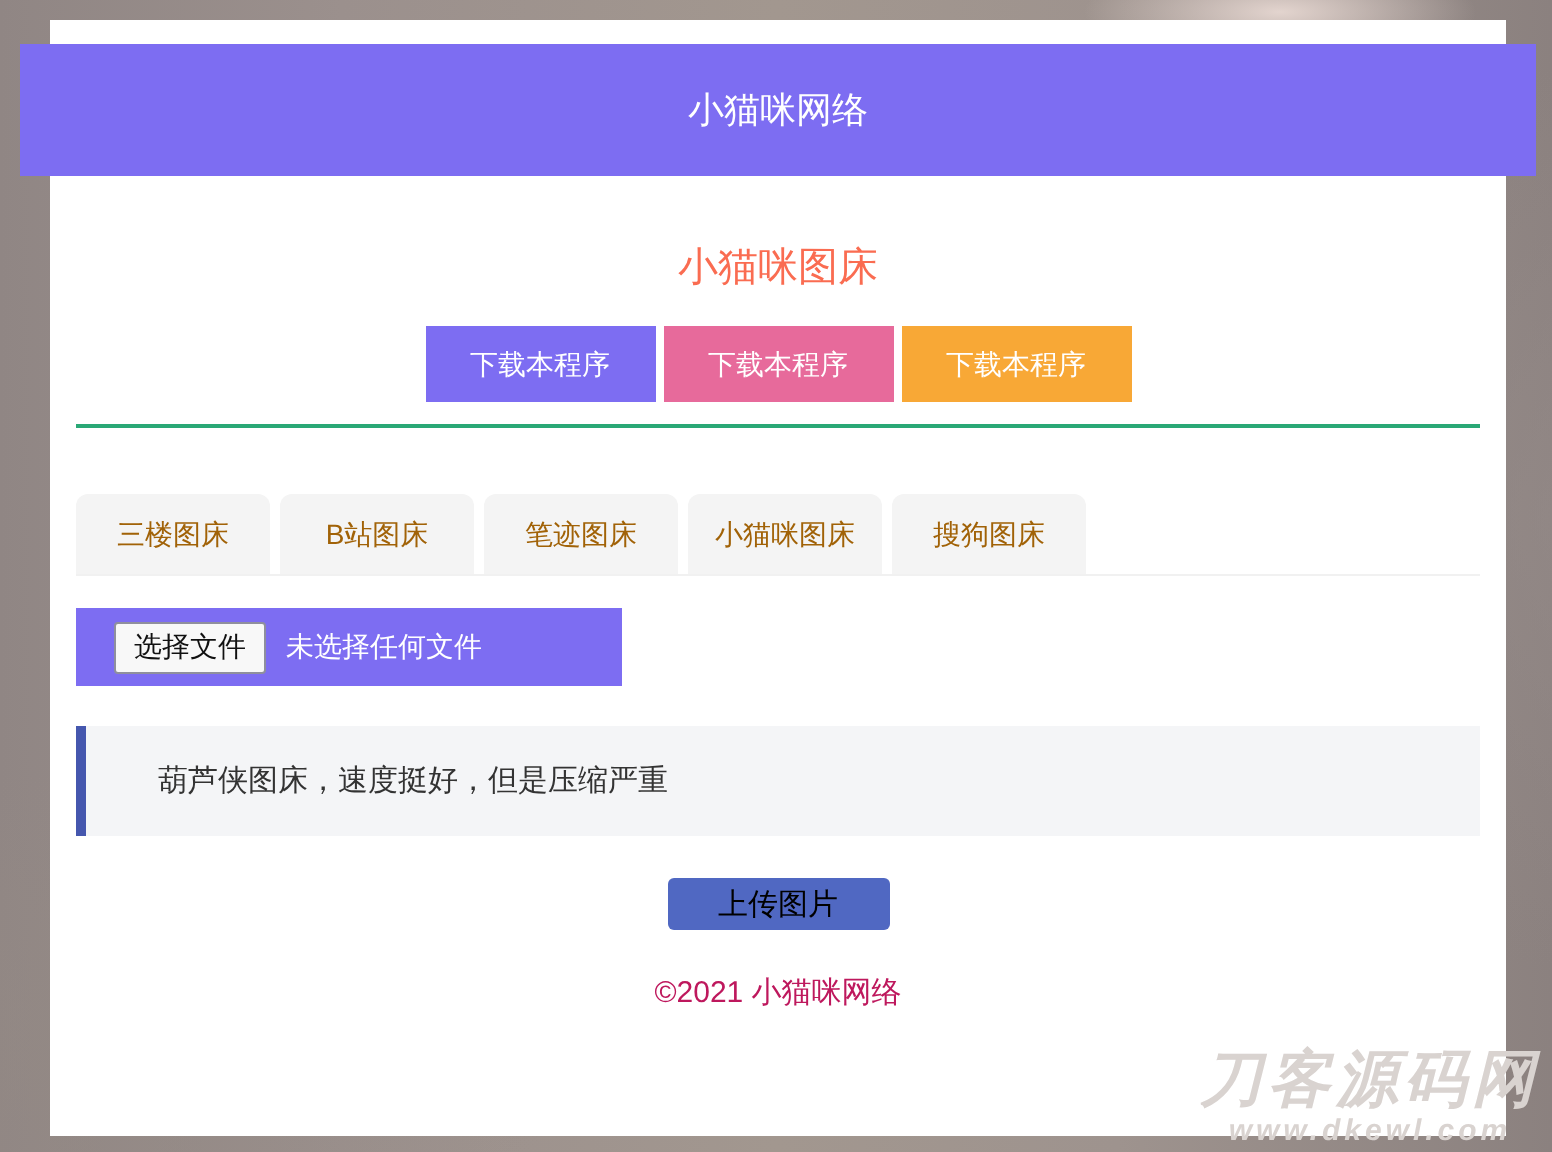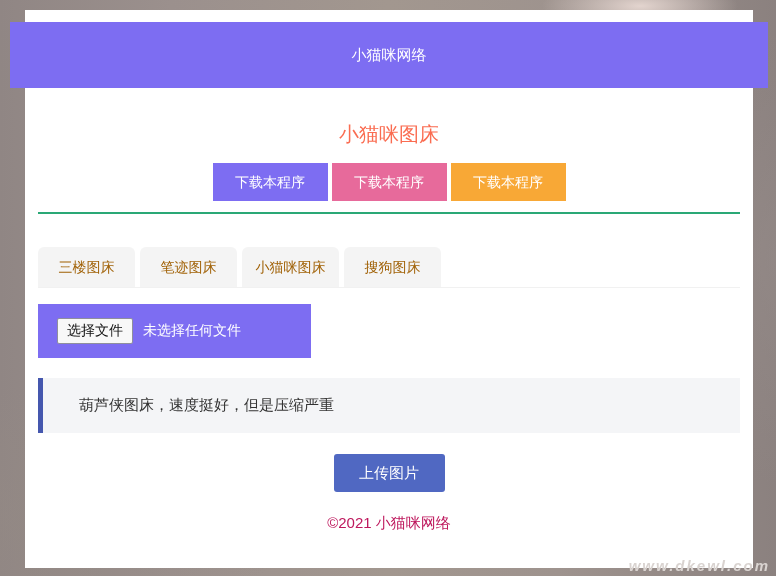--- a/index.html
+++ b/index.html
@@ -20,21 +20,21 @@
     width: 728px; height: 558px;
     background: #ffffff;
   }
   .banner {
     position: relative;
     margin: 12px -15px 0 -15px;
     height: 66px;
     line-height: 66px;
     text-align: center;
     color: #ffffff;
-    font-size: 15px;
+    font-size: 18px;
   }
   .inner { padding: 0 13px; }
   .site-title {
     margin-top: 35px;
     text-align: center;
     font-size: 20px;
     line-height: 22px;
     font-weight: 400;
   }
   .btn-row {
@@ -69,21 +69,21 @@
     line-height: 40px;
     text-align: center;
     background: #f4f4f4;
     color: #a16207;
     font-size: 14px;
     border-radius: 6px 6px 0 0;
     cursor: pointer;
   }
   .file-area {
     margin-top: 16px;
-    width: 273px; height: 54px;
+    width: 273px; height: 39px;
     display: flex;
     align-items: center;
     padding-left: 19px;
     cursor: pointer;
   }
   .file-btn {
     background: #f8f8f8;
     border: 1px solid #8f8f9d;
     color: #111111;
     font-size: 14px;
@@ -104,22 +104,22 @@
     background: #f4f5f7;
     display: flex;
     align-items: center;
     padding-left: 36px;
     border-left: 5px solid #4557ae;
     color: #333333;
     font-size: 15px;
   }
   .upload-wrap { margin-top: 21px; text-align: center; }
   .upload-btn {
-    width: 111px; height: 38px;
-    color: #ffffff;
+    width: 111px; height: 26px;
+    color: #000000;
     font-size: 15px;
     border: none;
     border-radius: 3px;
     cursor: pointer;
     font-family: inherit;
   }
   .footer {
     margin-top: 22px;
     text-align: center;
     color: #be185d;
@@ -161,20 +161,21 @@
     <div class="btn-row">
       <button class="dl-btn" style="background-color: rgb(125, 109, 242);">下载本程序</button>
       <button class="dl-btn" style="background-color: rgb(231, 106, 155);">下载本程序</button>
       <button class="dl-btn" style="background-color: rgb(248, 168, 54);">下载本程序</button>
     </div>
 
     <div class="divider" style="border-top-color: rgb(42, 168, 118);"></div>
 
     <div class="tabs">
       <div class="tab">三楼图床</div>
+      <div class="tab">B站图床</div>
       <div class="tab">笔迹图床</div>
       <div class="tab">小猫咪图床</div>
       <div class="tab">搜狗图床</div>
     </div>
 
     <div class="file-area" style="background-color: rgb(125, 109, 242);">
       <button class="file-btn">选择文件</button>
       <span class="file-status">未选择任何文件</span>
     </div>
 
@@ -185,14 +186,15 @@
     <div class="upload-wrap">
       <button class="upload-btn" style="background-color: rgb(80, 104, 194);">上传图片</button>
     </div>
 
     <div class="footer">©2021 小猫咪网络</div>
 
   </div>
 </div>
 
 <div class="watermark">
+  <div class="wm-title">刀客源码网</div>
   <div class="wm-url">www.dkewl.com</div>
 </div>
 
 </body></html>

